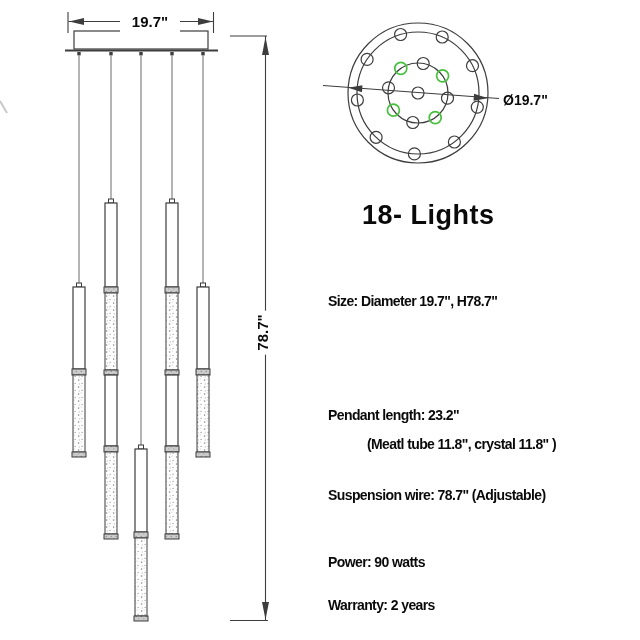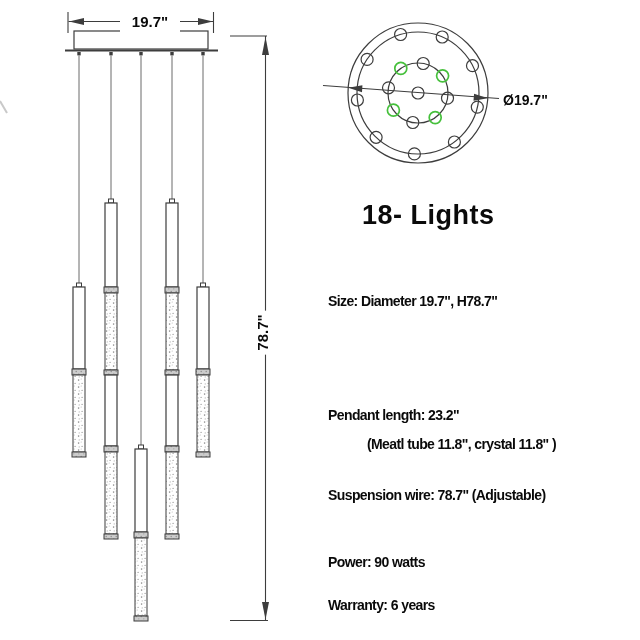--- a/index.html
+++ b/index.html
@@ -198,14 +198,14 @@
 
 
   <div class="lbl spec" style="left:328px; top:405px;">Pendant length: 23.2"</div>
 
   <div class="lbl spec" style="left:367px; top:434px;">(Meatl tube 11.8", crystal 11.8" )</div>
 
   <div class="lbl spec" style="left:328px; top:485px;">Suspension wire: 78.7" (Adjustable)</div>
 
   <div class="lbl spec" style="left:328px; top:552px;">Power: 90 watts</div>
 
-  <div class="lbl spec" style="left:328px; top:595px;">Warranty: 6 years</div>
+  <div class="lbl spec" style="left:328px; top:595px;">Warranty: 2 years</div>
 </div>
 
 </body></html>

